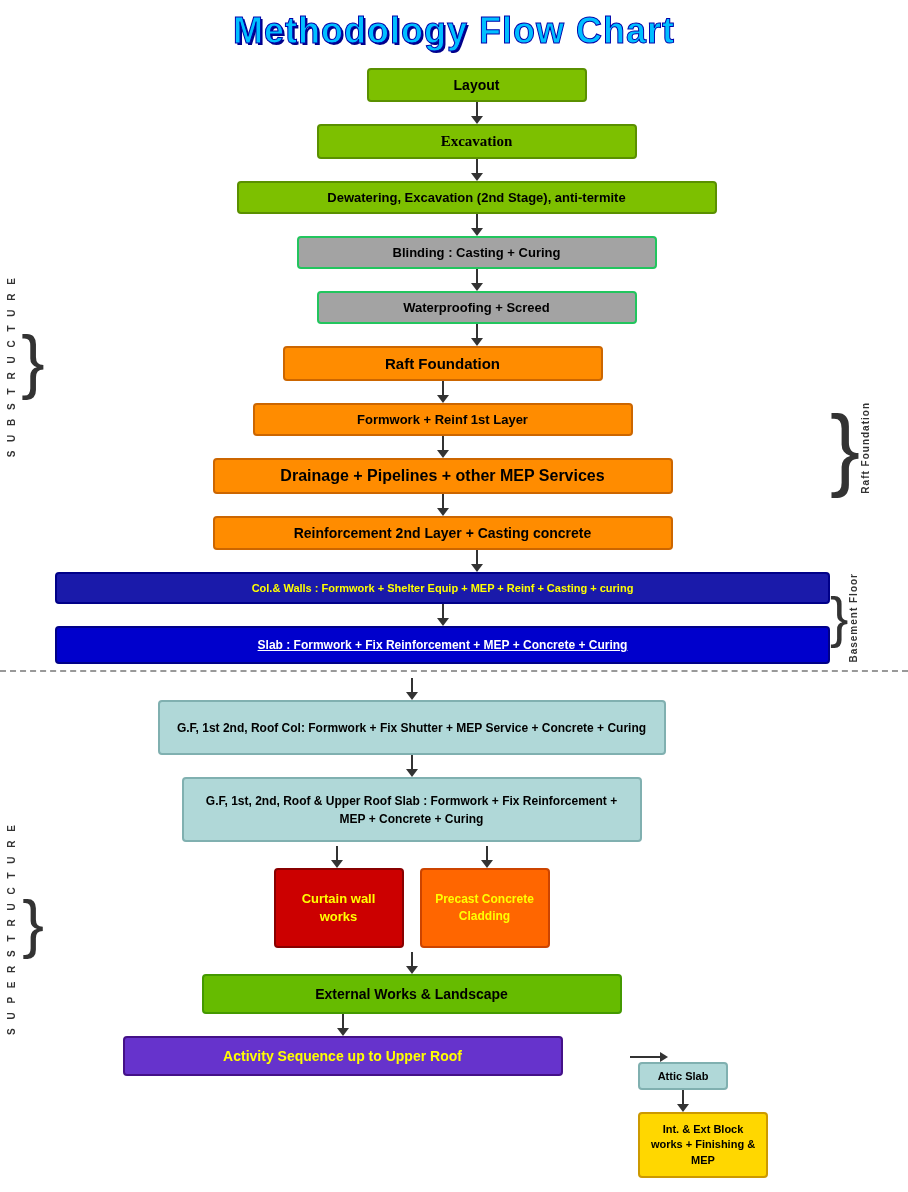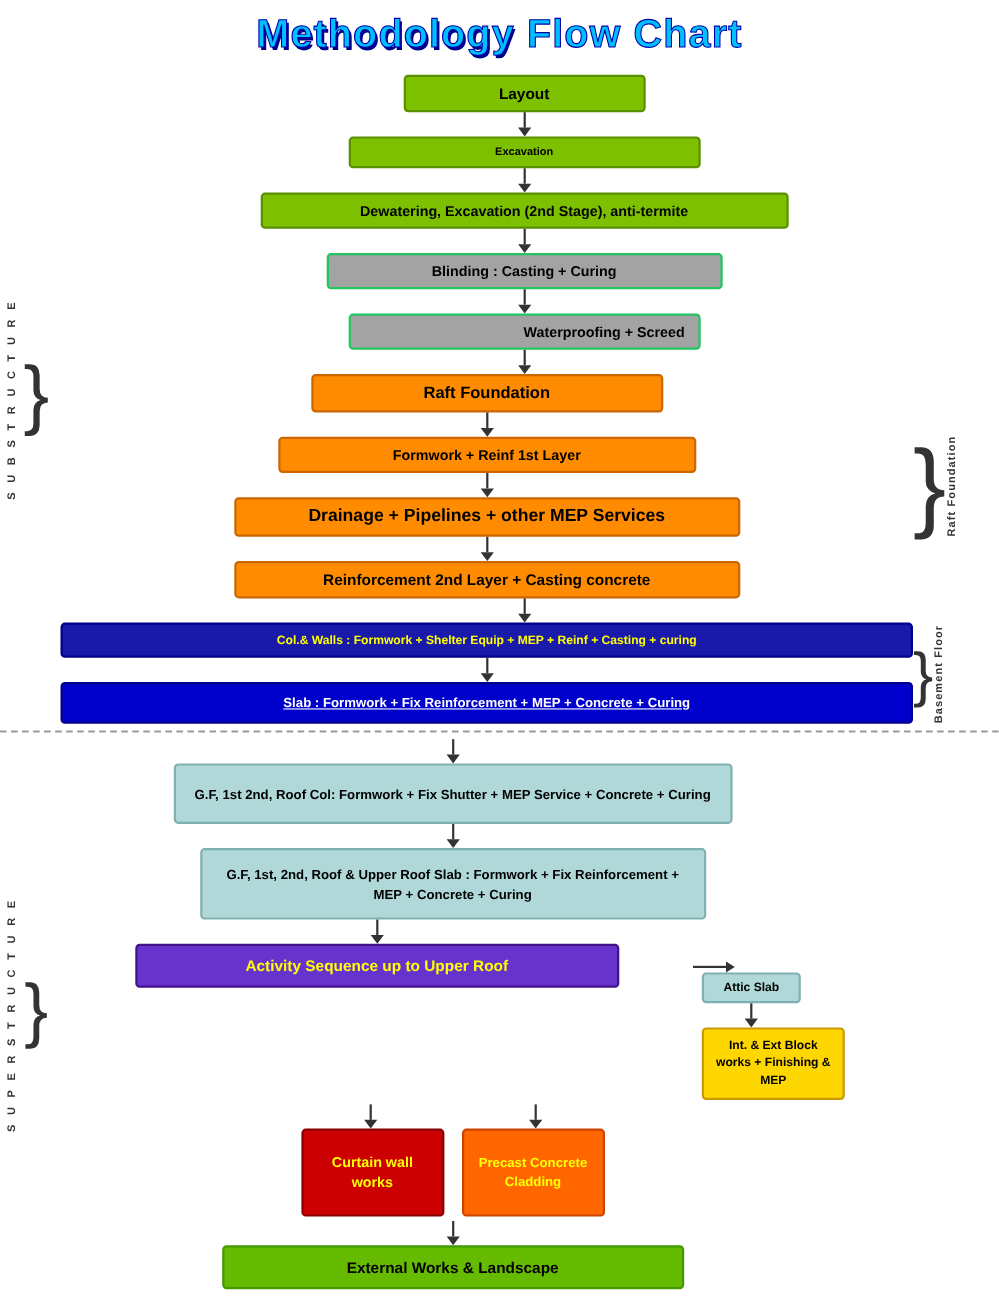--- a/index.html
+++ b/index.html
@@ -180,36 +180,36 @@
       <div style="display:flex; align-items:center; justify-content:center; font-size:70px; color:#333; line-height:1; padding-bottom:10px; width:22px;">}</div>
     </div>
 
     <div style="flex:1; display:flex; flex-direction:column; align-items:center;">
 
       <div class="box box-green-bright" style="width:220px; font-size:14px;">
         <span>Layout</span>
       </div>
       <div class="arrow"></div>
 
-      <div class="box box-green-bright" style="width:320px; font-size:10px;">
+      <div class="box box-green-bright" style="width:320px; font-size:15px;font-family:Liberation Serif, serif;">
         <span>Excavation</span>
       </div>
       <div class="arrow"></div>
 
       <div class="box box-green-bright" style="width:480px; font-size:13px;">
         <span>Dewatering, Excavation (2nd Stage), anti-termite</span>
       </div>
       <div class="arrow"></div>
 
       <div class="box box-yellow" style="width:360px; font-size:13px;">
         <span>Blinding : Casting + Curing</span>
       </div>
       <div class="arrow"></div>
 
-      <div class="box box-yellow" style="width:320px; font-size:13px;justify-content:flex-end;">
+      <div class="box box-yellow" style="width:320px; font-size:13px;">
         <span>Waterproofing + Screed</span>
       </div>
       <div class="arrow"></div>
 
       <div style="display:flex; flex-direction:row; align-items:stretch; width:100%;">
         <div style="flex:1; display:flex; flex-direction:column; align-items:center;">
 
           <div class="box box-orange" style="width:320px; font-size:15px;">
             <span>Raft Foundation</span>
           </div>
@@ -231,21 +231,21 @@
         </div>
 
         <div style="display:flex; flex-direction:row; align-items:center; width:68px; flex-shrink:0;">
           <div style="font-size:90px; color:#333; line-height:1;">}</div>
           <div style="writing-mode:vertical-rl; transform:rotate(180deg); font-size:10px; font-weight:bold; color:#333; letter-spacing:1px; white-space:nowrap;">Raft Foundation</div>
         </div>
       </div>
 
       <div class="arrow"></div>
 
-      <div style="display:flex; flex-direction:row; align-items:flex-end; width:100%;">
+      <div style="display:flex; flex-direction:row; align-items:center; width:100%;">
         <div style="flex:1; display:flex; flex-direction:column; align-items:center;">
 
           <div class="box box-blue-dark" style="width:100%; font-size:11px; padding:8px 10px;">
             <span>Col.&amp; Walls : Formwork + Shelter Equip + MEP + Reinf + Casting + curing</span>
           </div>
           <div class="arrow"></div>
 
           <div class="box box-blue-darker" style="width:100%; font-size:12px; padding:10px;text-decoration:underline;">
             <span>Slab : Formwork + Fix Reinforcement + MEP + Concrete + Curing</span>
           </div>
@@ -279,20 +279,51 @@
 
       <div class="box box-teal" style="width:508px; font-size:12px; min-height:55px; line-height:1.5; padding:10px;">
         <span>G.F, 1st 2nd, Roof Col: Formwork + Fix Shutter + MEP Service + Concrete + Curing</span>
       </div>
       <div class="arrow"></div>
 
       <div class="box box-teal" style="width:460px; font-size:12px; min-height:65px; line-height:1.5; padding:10px;">
         <span>G.F, 1st, 2nd, Roof &amp; Upper Roof Slab : Formwork + Fix Reinforcement + MEP + Concrete + Curing</span>
       </div>
 
+      <div style="width:440px; display:flex; flex-direction:column; align-items:center;">
+
+        <div style="display:flex; flex-direction:row; align-items:flex-start; width:300px; justify-content:space-around; margin-top:4px;">
+
+          <div style="display:flex; flex-direction:column; align-items:center;">
+            <div style="width:2px; height:14px; background:#333;"></div>
+            <div style="width:0; height:0; border-left:6px solid transparent; border-right:6px solid transparent; border-top:8px solid #333;"></div>
+          </div>
+
+          <div style="display:flex; flex-direction:column; align-items:center;">
+            <div style="width:2px; height:14px; background:#333;"></div>
+            <div style="width:0; height:0; border-left:6px solid transparent; border-right:6px solid transparent; border-top:8px solid #333;"></div>
+          </div>
+        </div>
+
+        <div style="display:flex; flex-direction:row; gap:16px; justify-content:center;">
+          <div class="box box-red" style="width:130px; min-height:80px; font-size:13px; line-height:1.4;">
+            <span>Curtain wall works</span>
+          </div>
+          <div class="box box-orange2" style="width:130px; min-height:80px; font-size:12px; line-height:1.4;">
+            <span>Precast Concrete Cladding</span>
+          </div>
+        </div>
+
+        <div class="arrow" style="margin-top:4px;"></div>
+
+        <div class="box box-green2" style="width:420px; font-size:14px; padding:10px;">
+          <span>External Works &amp; Landscape</span>
+        </div>
+      </div>
+
       <div style="display:flex; flex-direction:row; align-items:flex-start; width:100%;">
 
         <div style="flex:1; display:flex; flex-direction:column; align-items:center;">
           <div class="arrow"></div>
 
           <div class="box box-purple" style="width:440px; font-size:14px; padding:10px;">
             <span>Activity Sequence up to Upper Roof</span>
           </div>
         </div>
 
@@ -311,49 +342,18 @@
             <div style="width:2px; height:14px; background:#333;"></div>
             <div style="width:0; height:0; border-left:6px solid transparent; border-right:6px solid transparent; border-top:8px solid #333;"></div>
           </div>
 
           <div class="box box-yellow2" style="width:130px; font-size:11px; margin-left:8px; padding:8px; text-align:center; line-height:1.4;">
             <span>Int. &amp; Ext Block works + Finishing &amp; MEP</span>
           </div>
         </div>
       </div>
 
-      <div style="width:440px; display:flex; flex-direction:column; align-items:center;">
-
-        <div style="display:flex; flex-direction:row; align-items:flex-start; width:300px; justify-content:space-around; margin-top:4px;">
-
-          <div style="display:flex; flex-direction:column; align-items:center;">
-            <div style="width:2px; height:14px; background:#333;"></div>
-            <div style="width:0; height:0; border-left:6px solid transparent; border-right:6px solid transparent; border-top:8px solid #333;"></div>
-          </div>
-
-          <div style="display:flex; flex-direction:column; align-items:center;">
-            <div style="width:2px; height:14px; background:#333;"></div>
-            <div style="width:0; height:0; border-left:6px solid transparent; border-right:6px solid transparent; border-top:8px solid #333;"></div>
-          </div>
-        </div>
-
-        <div style="display:flex; flex-direction:row; gap:16px; justify-content:center;">
-          <div class="box box-red" style="width:130px; min-height:80px; font-size:13px; line-height:1.4;">
-            <span>Curtain wall works</span>
-          </div>
-          <div class="box box-orange2" style="width:130px; min-height:80px; font-size:12px; line-height:1.4;">
-            <span>Precast Concrete Cladding</span>
-          </div>
-        </div>
-
-        <div class="arrow" style="margin-top:4px;"></div>
-
-        <div class="box box-green2" style="width:420px; font-size:14px; padding:10px;">
-          <span>External Works &amp; Landscape</span>
-        </div>
-      </div>
-
     </div>
 
     <div style="width:140px; flex-shrink:0;"></div>
   </div>
 
 </div>
 
 </body></html>

